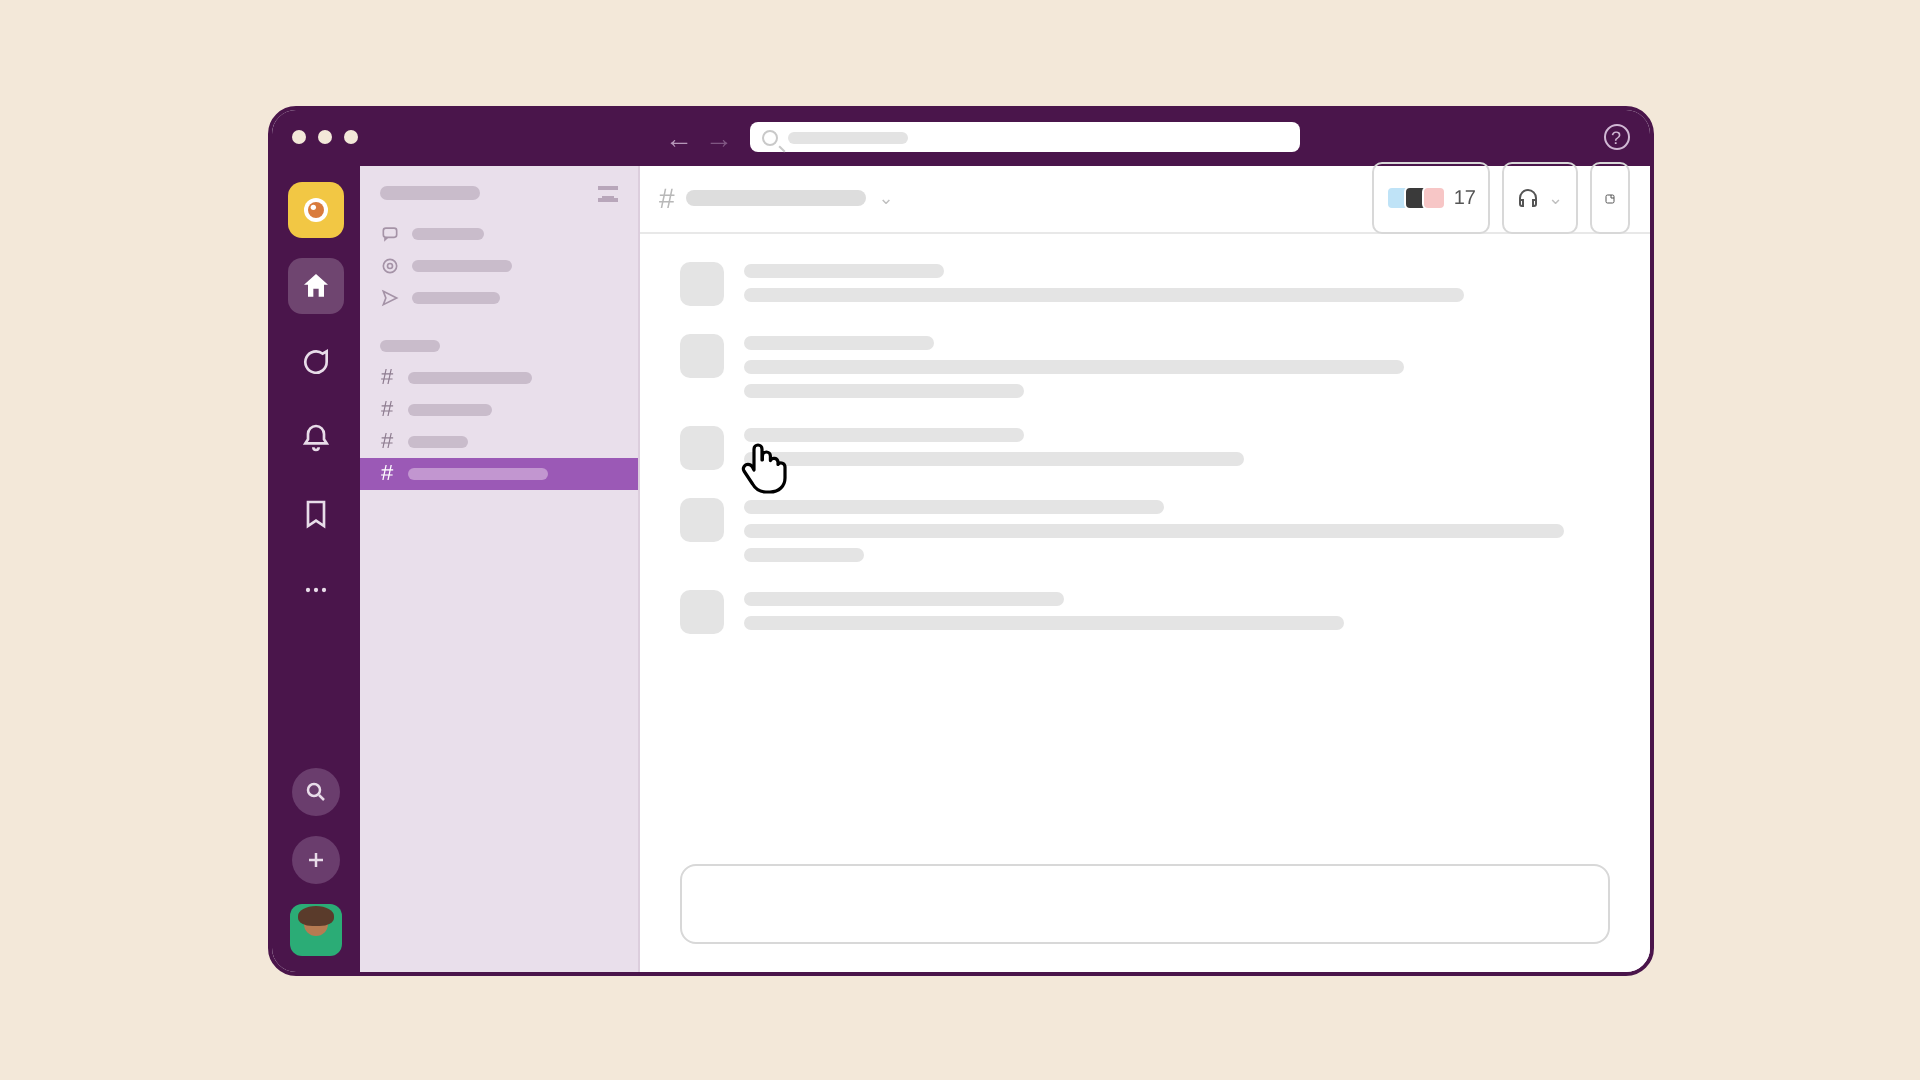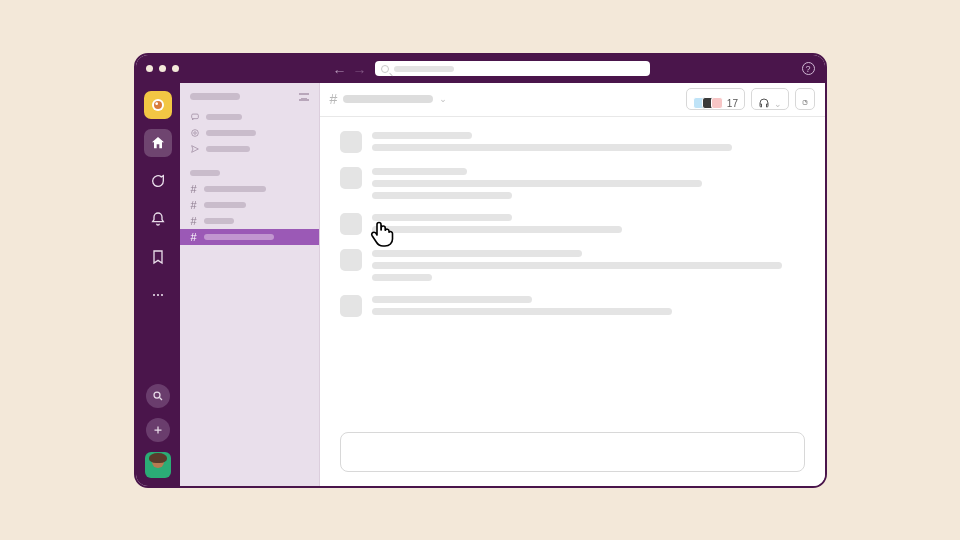--- a/index.html
+++ b/index.html
@@ -98,22 +98,22 @@
   .main { flex: 1; display: flex; flex-direction: column; background: #fff; }
   .chan-header {
     height: 34px; border-bottom: 1px solid #e8e8e8;
     display: flex; align-items: center; padding: 0 10px; gap: 6px;
   }
   .chan-header .hash { color: #b8b8b8; font-size: 14px; }
   .chan-header .sb-ghost { background: #ddd; width: 90px; height: 8px; }
   .chev { color: #c0c0c0; font-size: 9px; }
   .hdr-spacer { flex: 1; }
   .pill {
-    height: 22px; border: 1px solid #d8d8d8; border-radius: 5px;
-    display: flex; align-items: flex-end; padding: 0 6px; gap: 4px;
+    height: 36px; border: 1px solid #d8d8d8; border-radius: 5px;
+    display: flex; align-items: center; padding: 0 6px; gap: 4px;
     font-size: 10px; color: #555; cursor: pointer;
   }
   .member-heads { display: flex; }
   .mh { width: 12px; height: 12px; border-radius: 3px; margin-left: -3px; border: 1px solid #fff; }
   .mh:nth-child(1){ background:#bfe3f7; margin-left:0;}
   .mh:nth-child(2){ background:#3a3a3a;}
   .mh:nth-child(3){ background:#f7c6c6;}
   .huddle-pill svg { width: 12px; height: 12px; color: #555; }
   .canvas-btn { width: 20px; }
   .canvas-btn svg { width: 13px; height: 13px; color: #555; }

